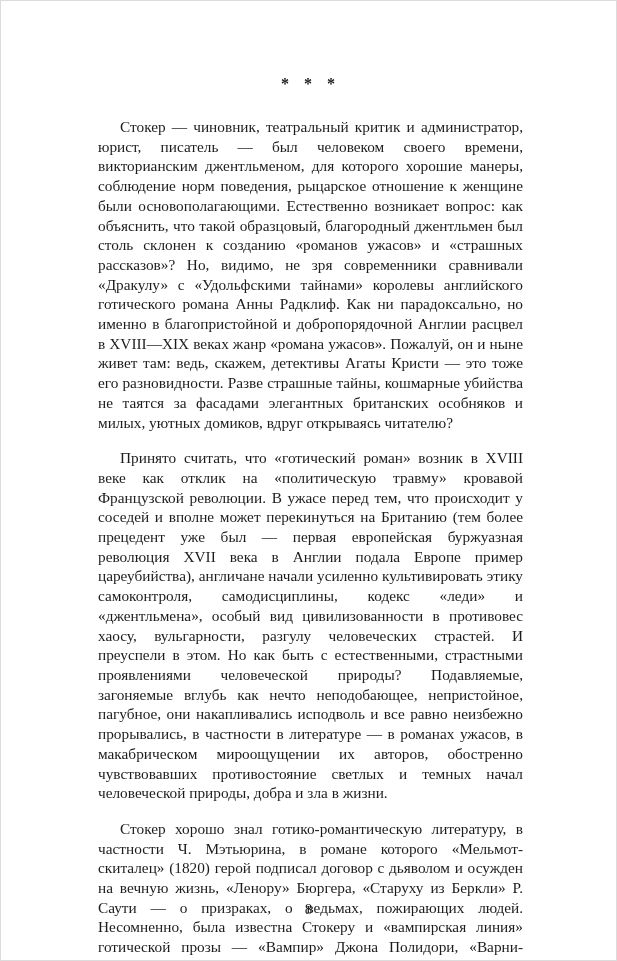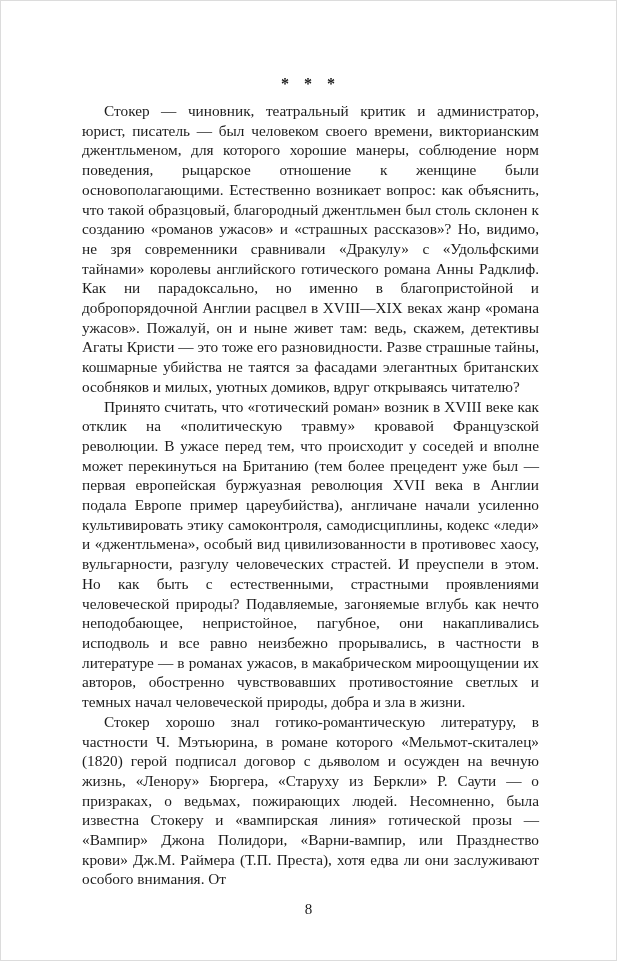--- a/index.html
+++ b/index.html
@@ -34,21 +34,21 @@
     top: 100px;
     left: 81px;
     width: 457px;
     font-size: 15.3px;
     line-height: 19.7px;
     text-align: justify;
     hyphens: auto;
     -webkit-hyphens: auto;
   }
   .text-block p {
-    margin: 0;
+    margin: 16px;
     padding: 0;
     text-indent: 22px;
   }
   .page-number {
     position: absolute;
     top: 900px;
     left: 0;
     width: 100%;
     text-align: center;
     font-size: 15px;

